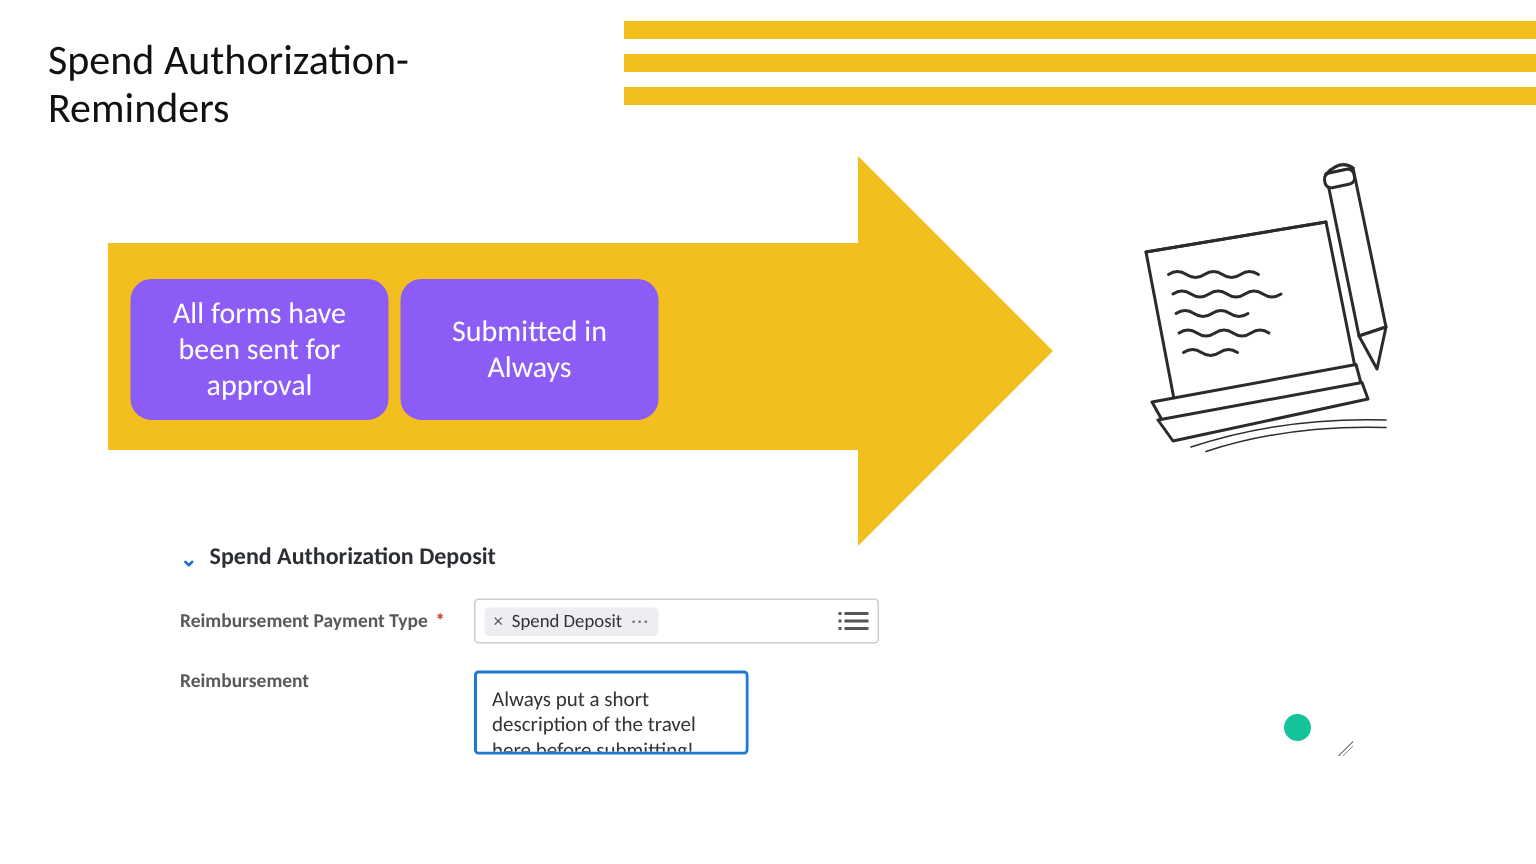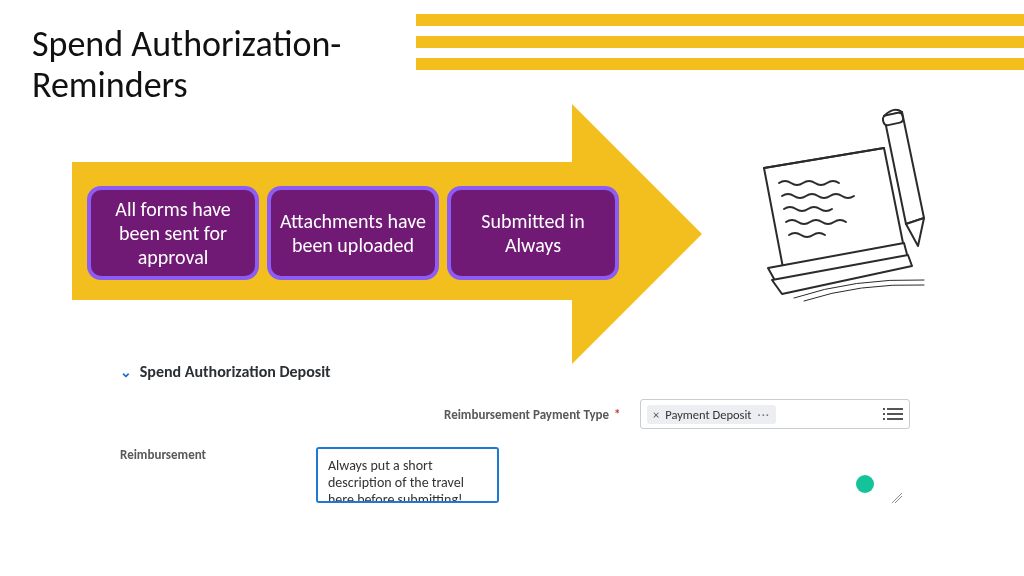--- a/index.html
+++ b/index.html
@@ -10,21 +10,21 @@
     font-family: "Segoe UI", Calibri, Arial, sans-serif;
     position: relative;
     overflow: hidden;
   }
 
   
   .title {
     position: absolute;
     top: 24px;
     left: 32px;
-    font-size: 36px;
+    font-size: 28px;
     line-height: 1.15;
     color: #111;
     font-weight: 400;
   }
 
   
   .stripes {
     position: absolute;
     top: 14px;
     right: 0;
@@ -68,26 +68,26 @@
 
   
   .steps {
     position: absolute;
     top: 82px;
     left: 15px;
     display: flex;
     gap: 8px;
   }
   .step {
-    background: #701a75;
+    background: #8b5cf6;
     color: #fff;
     width: 172px;
     height: 94px;
     border-radius: 14px;
-    border: 4px solid #8b5cf6;
+    border: 1px solid #8b5cf6;
     display: flex;
     align-items: center;
     justify-content: center;
     text-align: center;
     font-size: 20px;
     line-height: 1.2;
     padding: 6px 8px;
   }
 
   
@@ -119,21 +119,20 @@
     color: #1f6fcf;
     font-size: 14px;
     display: inline-block;
     transform: translateY(1px);
   }
 
   .form-row {
     display: flex;
     align-items: center;
     margin-bottom: 18px;
-    justify-content: flex-end;
   }
   .form-row .label {
     width: 196px;
     font-size: 13px;
     color: #595959;
     font-weight: 600;
   }
   .form-row .req {
     color: #c0392b;
     margin-left: 2px;
@@ -216,23 +215,20 @@
 </div>
 
 <div class="arrow-wrap">
   <div class="arrow-shaft"></div>
   <div class="arrow-head"></div>
   <div class="steps">
     <div class="step">
         <span>All forms have been sent for approval</span>
       </div>
     <div class="step">
-        <span>Attachments have been uploaded</span>
-      </div>
-    <div class="step">
         <span>Submitted in Always</span>
       </div>
   </div>
 </div>
 
 <div class="notepad">
   <svg viewBox="0 0 210 200" width="210" height="200">
     <g stroke="#2b2b2b" stroke-width="2" fill="none" stroke-linecap="round" stroke-linejoin="round">
 
       <path d="M30 60 L150 40 L170 140 L50 165 Z" fill="#fff"></path>
@@ -265,21 +261,21 @@
   </div>
 
   <div class="form-row">
     <div class="label">
       <span>Reimbursement Payment Type</span>
       <span class="req">*</span>
     </div>
     <div class="pill-field">
       <span class="pill">
         <span class="x">×</span>
-        <span>Payment Deposit</span>
+        <span>Spend Deposit</span>
         <span class="dots">···</span>
       </span>
       <span class="list-icon">
         <span></span>
           <span></span>
           <span></span>
       </span>
     </div>
   </div>
 

